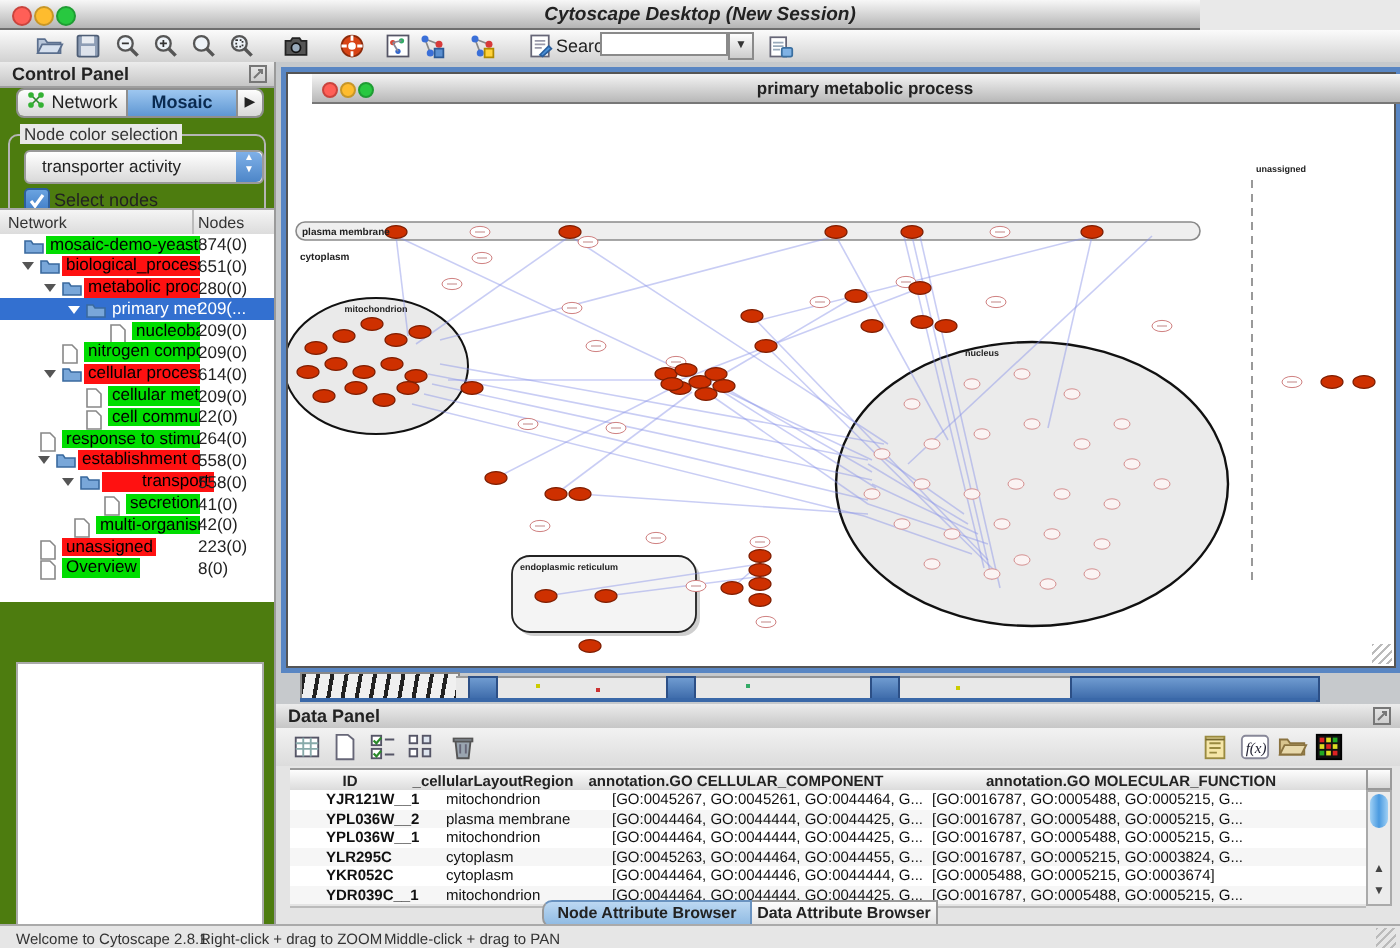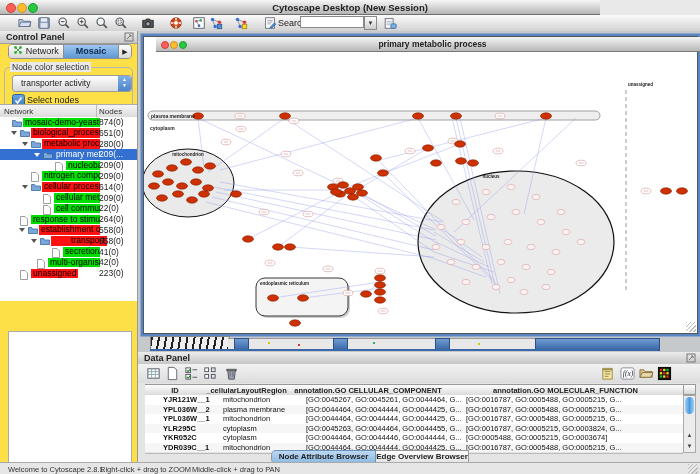--- a/index.html
+++ b/index.html
@@ -1,35 +1,35 @@
 <!DOCTYPE html>
 <html><head>
 <meta charset="utf-8">
 <style>
   html,body{margin:0;padding:0;background:#888;}
   #app{position:relative;width:700px;height:474px;background:#e9e9e9;overflow:hidden;
        font-family:"Liberation Sans",sans-serif;font-size:9px;color:#222;}
   .abs{position:absolute;}
   
   #titlebar{left:0;top:0;width:600px;height:14px;background:linear-gradient(#f7f7f7,#b5b5b5);
-            border-bottom:1px solid #6e6e6e;}
+            border-bottom:1px solid #6e6e6e;font-style:italic;}
   .tl{width:8px;height:8px;border-radius:50%;top:3px;}
   #title-text{width:700px;top:2px;text-align:center;font-weight:bold;font-size:9.5px;color:#222;}
   
   #toolbar{left:0;top:15px;width:700px;height:16px;background:linear-gradient(#fbfbfb,#d2d2d2);
            border-bottom:1px solid #8a8a8a;}
   .tbi{top:1px;width:14px;height:14px;}
   .tbi svg{width:14px;height:14px;display:block;}
   #search-label{top:3px;font-size:9px;}
   #search-input{left:300px;top:1px;width:58px;height:10px;border:1px solid #8a8a8a;background:#fff;
                 font-size:8px;font-family:"Liberation Sans",sans-serif;padding:0 2px;}
   #search-dd{left:364px;top:1px;width:11px;height:12px;background:linear-gradient(#fdfdfd,#ccc);
              border:1px solid #8a8a8a;font-size:6px;text-align:center;line-height:12px;color:#333;}
   
-  #control-panel{left:0;top:31px;width:137px;height:431px;background:#fde047;border-right:1px solid #9a9a9a;}
+  #control-panel{left:0;top:31px;width:137px;height:431px;background:#4d7c0f;border-right:1px solid #9a9a9a;}
   .panel-hdr{height:12px;background:linear-gradient(#ececec,#c6c6c6);border-bottom:1px solid #9e9e9e;
              font-weight:bold;font-size:9px;line-height:12px;padding-left:6px;}
   .seg{height:13px;border:1px solid #8f8f8f;border-radius:4px;overflow:hidden;display:flex;}
   .seg .tab{flex:1;text-align:center;line-height:13px;font-size:9px;background:linear-gradient(#fdfdfd,#d8d8d8);
             border-right:1px solid #8f8f8f;}
   .seg .tab.sel{background:linear-gradient(#9ec7f0,#5f97d3);color:#0a2a50;font-weight:bold;}
   .groupbox{border:1px solid #b5b5b5;border-radius:5px;}
   .legend{background:#e9e9e9;padding:0 2px;font-size:8.5px;color:#333;}
   #mosaic-select{left:12px;top:71px;width:110px;height:15px;background:linear-gradient(#fff,#d9d9d9);
                  border:1px solid #9a9a9a;border-radius:3px;font-size:8.5px;line-height:15px;padding-left:8px;}
@@ -326,20 +326,27 @@
             </svg></span>
           <span class="tlabel" style="left: 48px; max-width: 48px; background: rgb(0, 221, 0);">multi-organism pro</span>
           <span class="tcount">42(0)</span>
         </div>
         <div class="trow">
           <span class="ticon" style="left: 20px;"><svg width="8" height="10" viewBox="0 0 8 10">
               <path d="M0.5 0.5h4.5L7.5 3v6.5h-7z" fill="#fff" stroke="#888" stroke-width="0.8"></path>
             </svg></span>
           <span class="tlabel" style="left: 31px; max-width: 65px; background: rgb(255, 17, 17);">unassigned</span>
           <span class="tcount">223(0)</span>
+        </div>
+        <div class="trow">
+          <span class="ticon" style="left: 20px;"><svg width="8" height="10" viewBox="0 0 8 10">
+              <path d="M0.5 0.5h4.5L7.5 3v6.5h-7z" fill="#fff" stroke="#888" stroke-width="0.8"></path>
+            </svg></span>
+          <span class="tlabel" style="left: 31px; max-width: 65px; background: rgb(0, 221, 0);">Overview</span>
+          <span class="tcount">8(0)</span>
         </div>
       </div>
     <div id="birdseye" class="abs"></div>
   </div>
 
   <div id="desktop" class="abs">
     <div id="net-frame" class="abs">
       <div id="net-titlebar" class="abs">
         <div class="abs" style="left:5px;top:4px;width:6px;height:6px;border-radius:50%;background:#ff5f57;border:1px solid #c9443d"></div>
         <div class="abs" style="left:14px;top:4px;width:6px;height:6px;border-radius:50%;background:#febc2e;border:1px solid #c79627"></div>
@@ -651,21 +658,21 @@
           <div class="dcell c3" style="left: 303px; width: 232px;">[GO:0016787, GO:0005488, GO:0005215, G...</div>
         </div>
       </div>
     <div class="abs" style="left:545px;top:43px;width:13px;height:58px;background:#ececec;border:1px solid #aaa;box-sizing:border-box;">
       <div class="abs" style="left:1px;top:1px;width:9px;height:17px;border-radius:5px;background:linear-gradient(90deg,#9fd0f5,#4a9ae0,#9fd0f5);"></div>
       <div class="abs" style="left:0;top:34px;width:11px;height:11px;font-size:6px;text-align:center;line-height:11px;color:#444;">▲</div>
       <div class="abs" style="left:0;top:45px;width:11px;height:11px;font-size:6px;text-align:center;line-height:11px;color:#444;">▼</div>
     </div>
     <div id="dp-tabs" class="abs" style="left:133px;top:98px;display:flex;">
         <div class="btab sel" style="width: 103px; border-left: 1px solid rgb(153, 153, 153); border-radius: 5px 0px 0px 5px;">Node Attribute Browser</div>
-        <div class="btab" style="width: 92px;">Edge Overview Browser</div>
+        <div class="btab" style="width: 92px;">Data Attribute Browser</div>
       </div>
   </div>
 
   <div id="statusbar" class="abs">
     <span class="abs" style="left:8px;top:2px">Welcome to Cytoscape 2.8.1</span>
     <span class="abs" style="left:100px;top:2px">Right-click + drag to ZOOM</span>
     <span class="abs" style="left:192px;top:2px">Middle-click + drag to PAN</span>
     <div class="abs grip" style="left:688px;top:1px"></div>
   </div>
 

